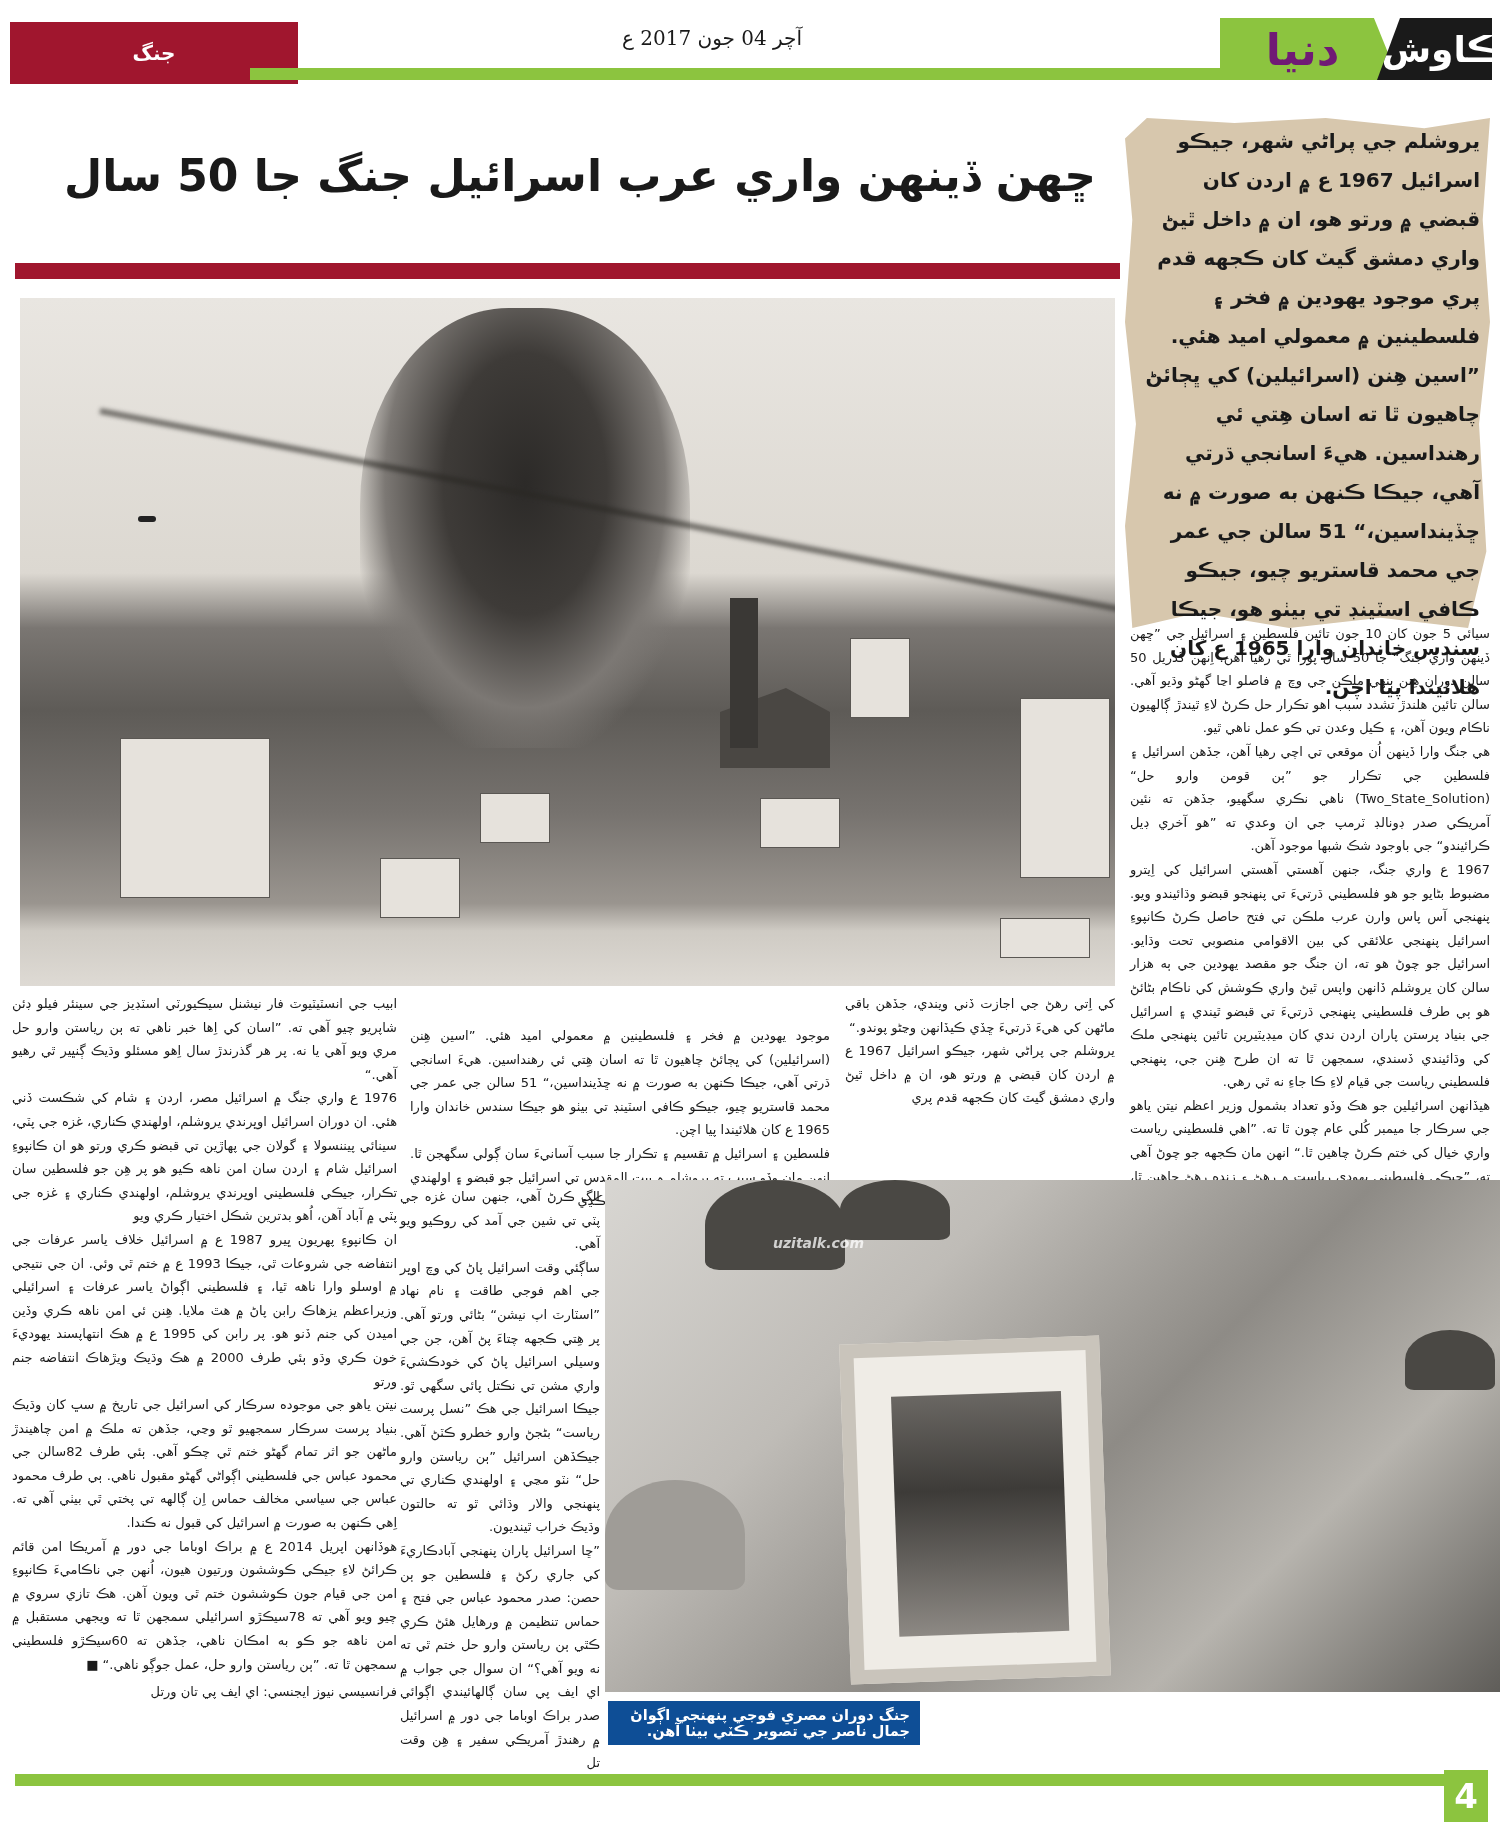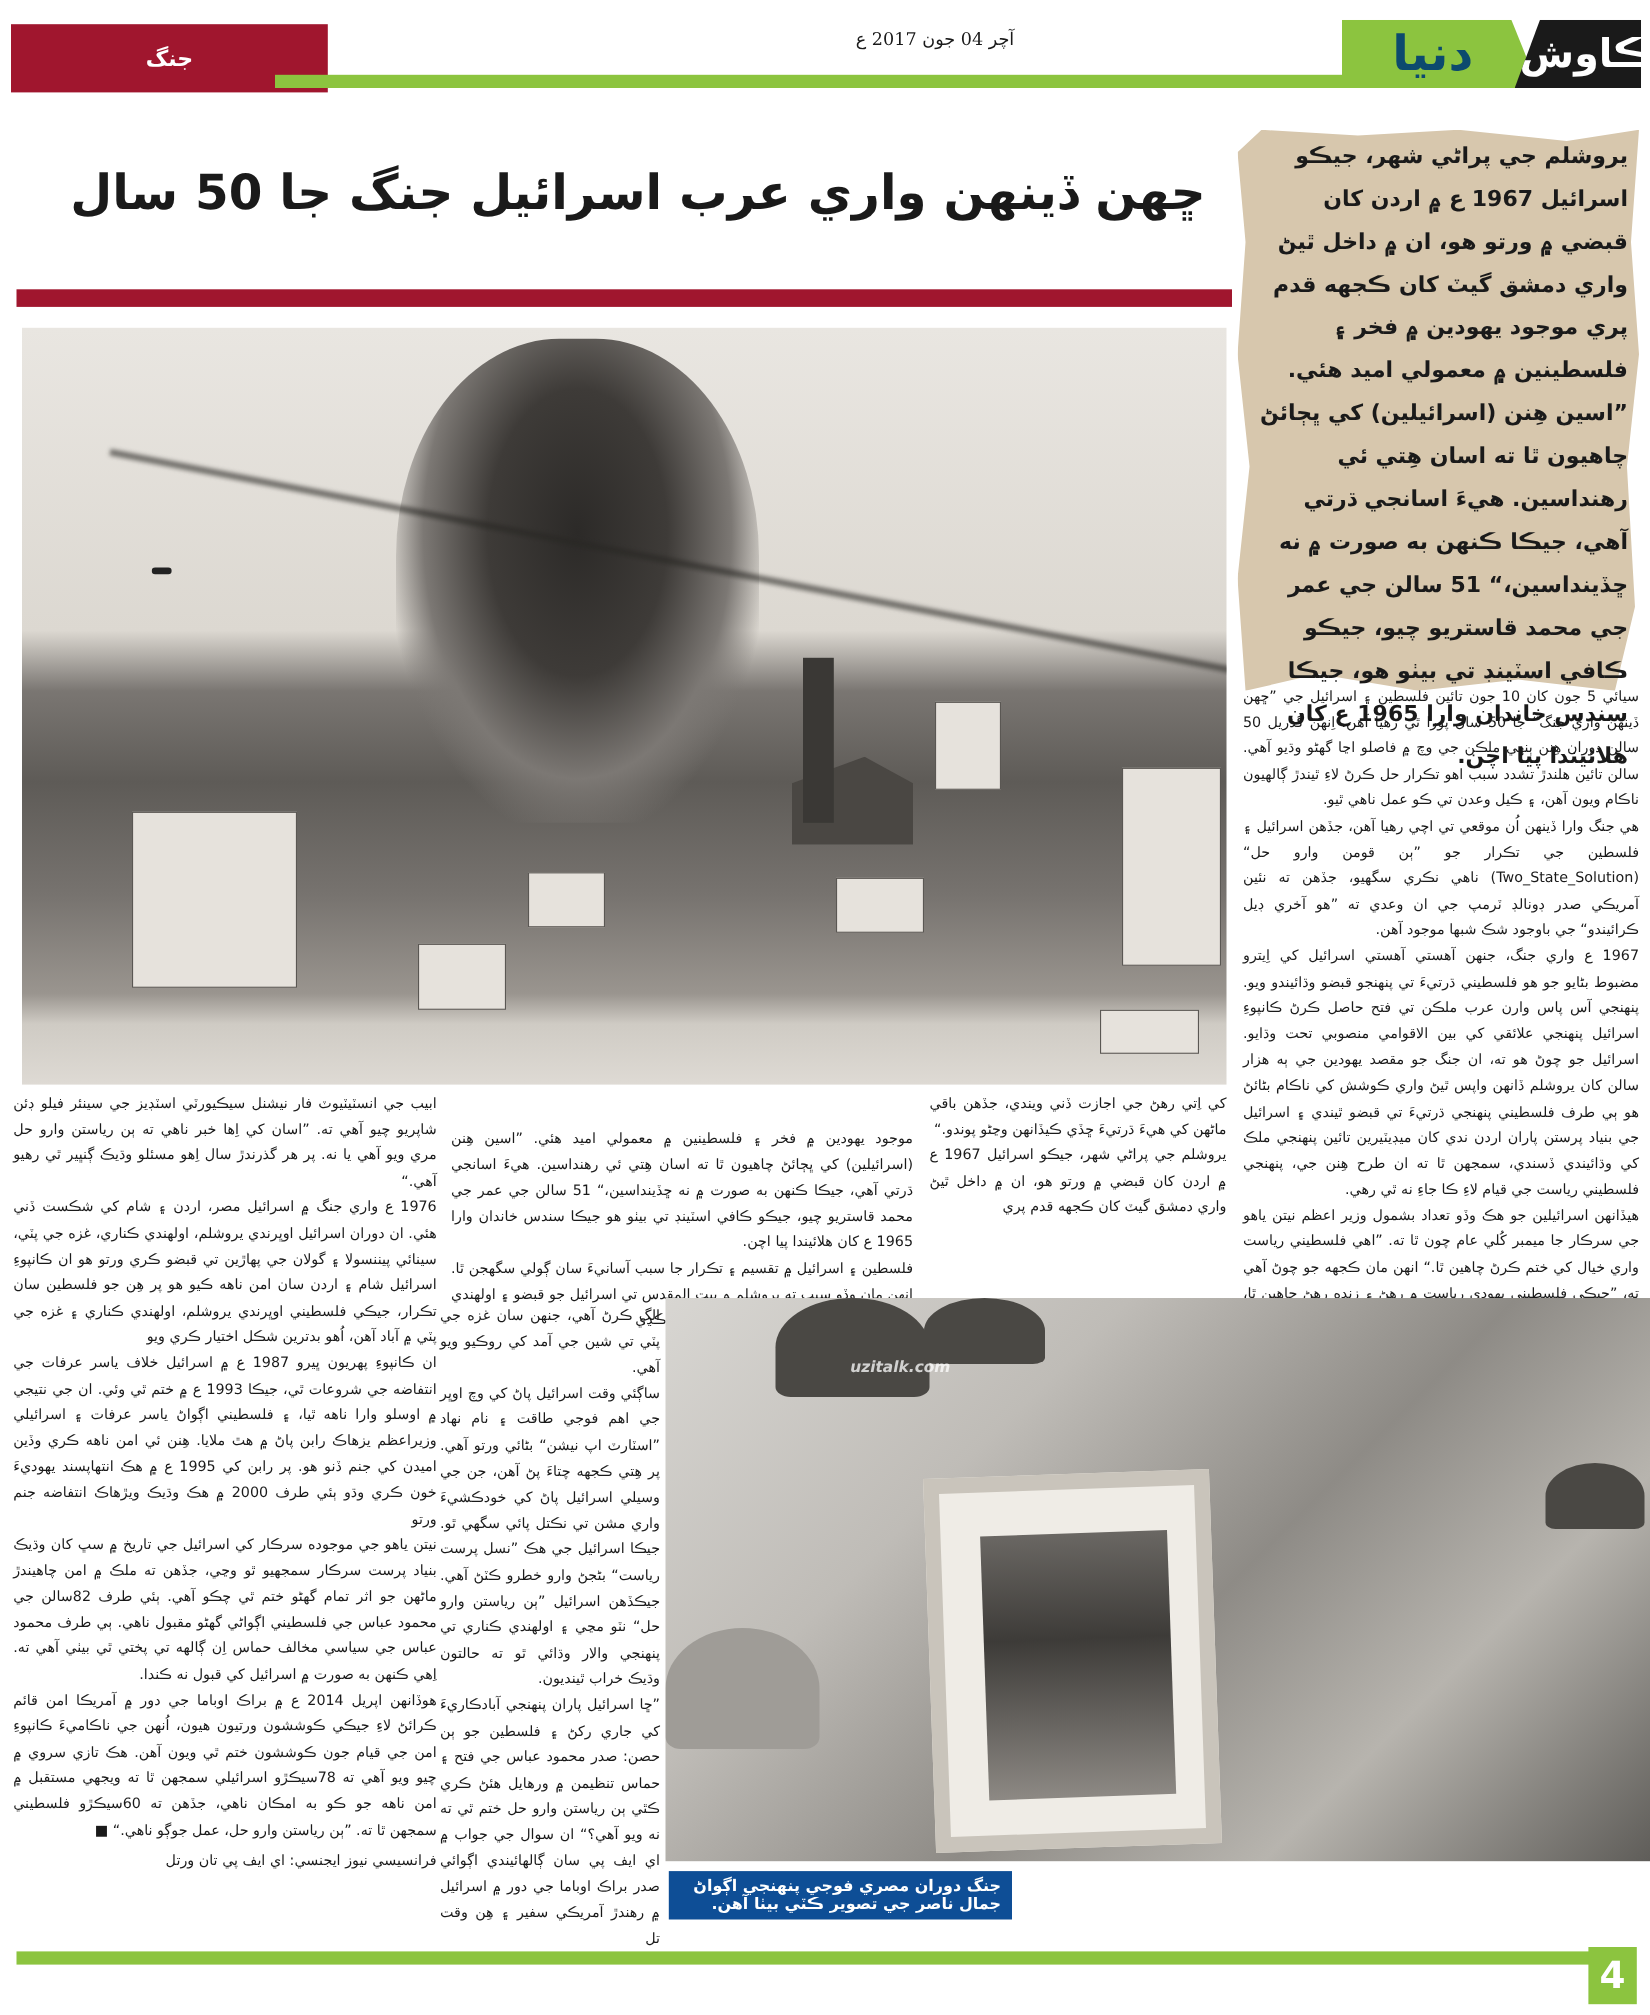--- a/index.html
+++ b/index.html
@@ -2,23 +2,23 @@
 <html><head>
 <meta charset="utf-8">
 <style>
   * { box-sizing: border-box; margin: 0; padding: 0; }
   html, body { width: 1500px; height: 1832px; background: #ffffff; overflow: hidden; }
   body { position: relative; font-family: "DejaVu Sans", sans-serif; color: #1a1a1a; }
 
   
   .section-tag { position: absolute; left: 10px; top: 22px; width: 288px; height: 62px; background: #a0162e; color: #fff; font-weight: bold; font-size: 20px; display: flex; align-items: center; justify-content: center; direction: rtl; }
   .header-line { position: absolute; left: 250px; right: 10px; top: 68px; height: 12px; background: #8cc43f; }
-  .date-line { position: absolute; left: 592px; width: 330px; top: 26px; text-align: right; font-size: 16px; direction: rtl; font-family: "DejaVu Serif", serif; }
+  .date-line { position: absolute; left: 547px; width: 330px; top: 26px; text-align: center; font-size: 20px; direction: rtl; font-family: "DejaVu Serif", serif; }
   .masthead { position: absolute; right: 8px; top: 18px; width: 272px; height: 62px; display: flex; direction: ltr; }
-  .masthead .green { flex: 1; background: #8cc43f; color: #0c4a6e; font-weight: bold; font-size: 44px; display: flex; align-items: center; justify-content: center; clip-path: polygon(0 0, 86% 0, 100% 100%, 0 100%); padding-right: 14px; }
+  .masthead .green { flex: 1; background: #8cc43f; color: #701a75; font-weight: bold; font-size: 44px; display: flex; align-items: center; justify-content: center; clip-path: polygon(0 0, 86% 0, 100% 100%, 0 100%); padding-right: 14px; }
   .masthead .black { width: 115px; background: #1a1a1a; color: #fff; font-weight: bold; font-size: 36px; display: flex; align-items: center; justify-content: center; margin-left: -22px; clip-path: polygon(20% 0, 100% 0, 100% 100%, 0 100%); padding-left: 18px; }
 
   
   .headline { position: absolute; left: 40px; width: 1080px; top: 150px; height: 90px; text-align: center; font-size: 44px; font-weight: bold; direction: rtl; font-family: "DejaVu Sans", sans-serif; letter-spacing: -1px; }
   .headline-bar { position: absolute; left: 15px; width: 1105px; top: 263px; height: 16px; background: #a0162e; }
 
   
   .photo-top { position: absolute; left: 20px; top: 298px; width: 1095px; height: 688px; overflow: hidden; background: linear-gradient(to bottom, #e9e6e1 0%, #dcd8d1 40%, #7a7672 48%, #5e5b57 60%, #77736f 75%, #9a958f 88%, #cfcbc4 92%, #dedad4 100%); }
   .photo-top .smoke { position: absolute; left: 340px; top: 10px; width: 330px; height: 440px; border-radius: 45% 45% 30% 30%; background: radial-gradient(ellipse at 50% 40%, #2c2a28 0%, #3e3b38 35%, #7c7874 60%, rgba(200,196,190,0) 75%); }
   .photo-top .tower { position: absolute; left: 710px; top: 300px; width: 28px; height: 150px; background: #3a3835; }

